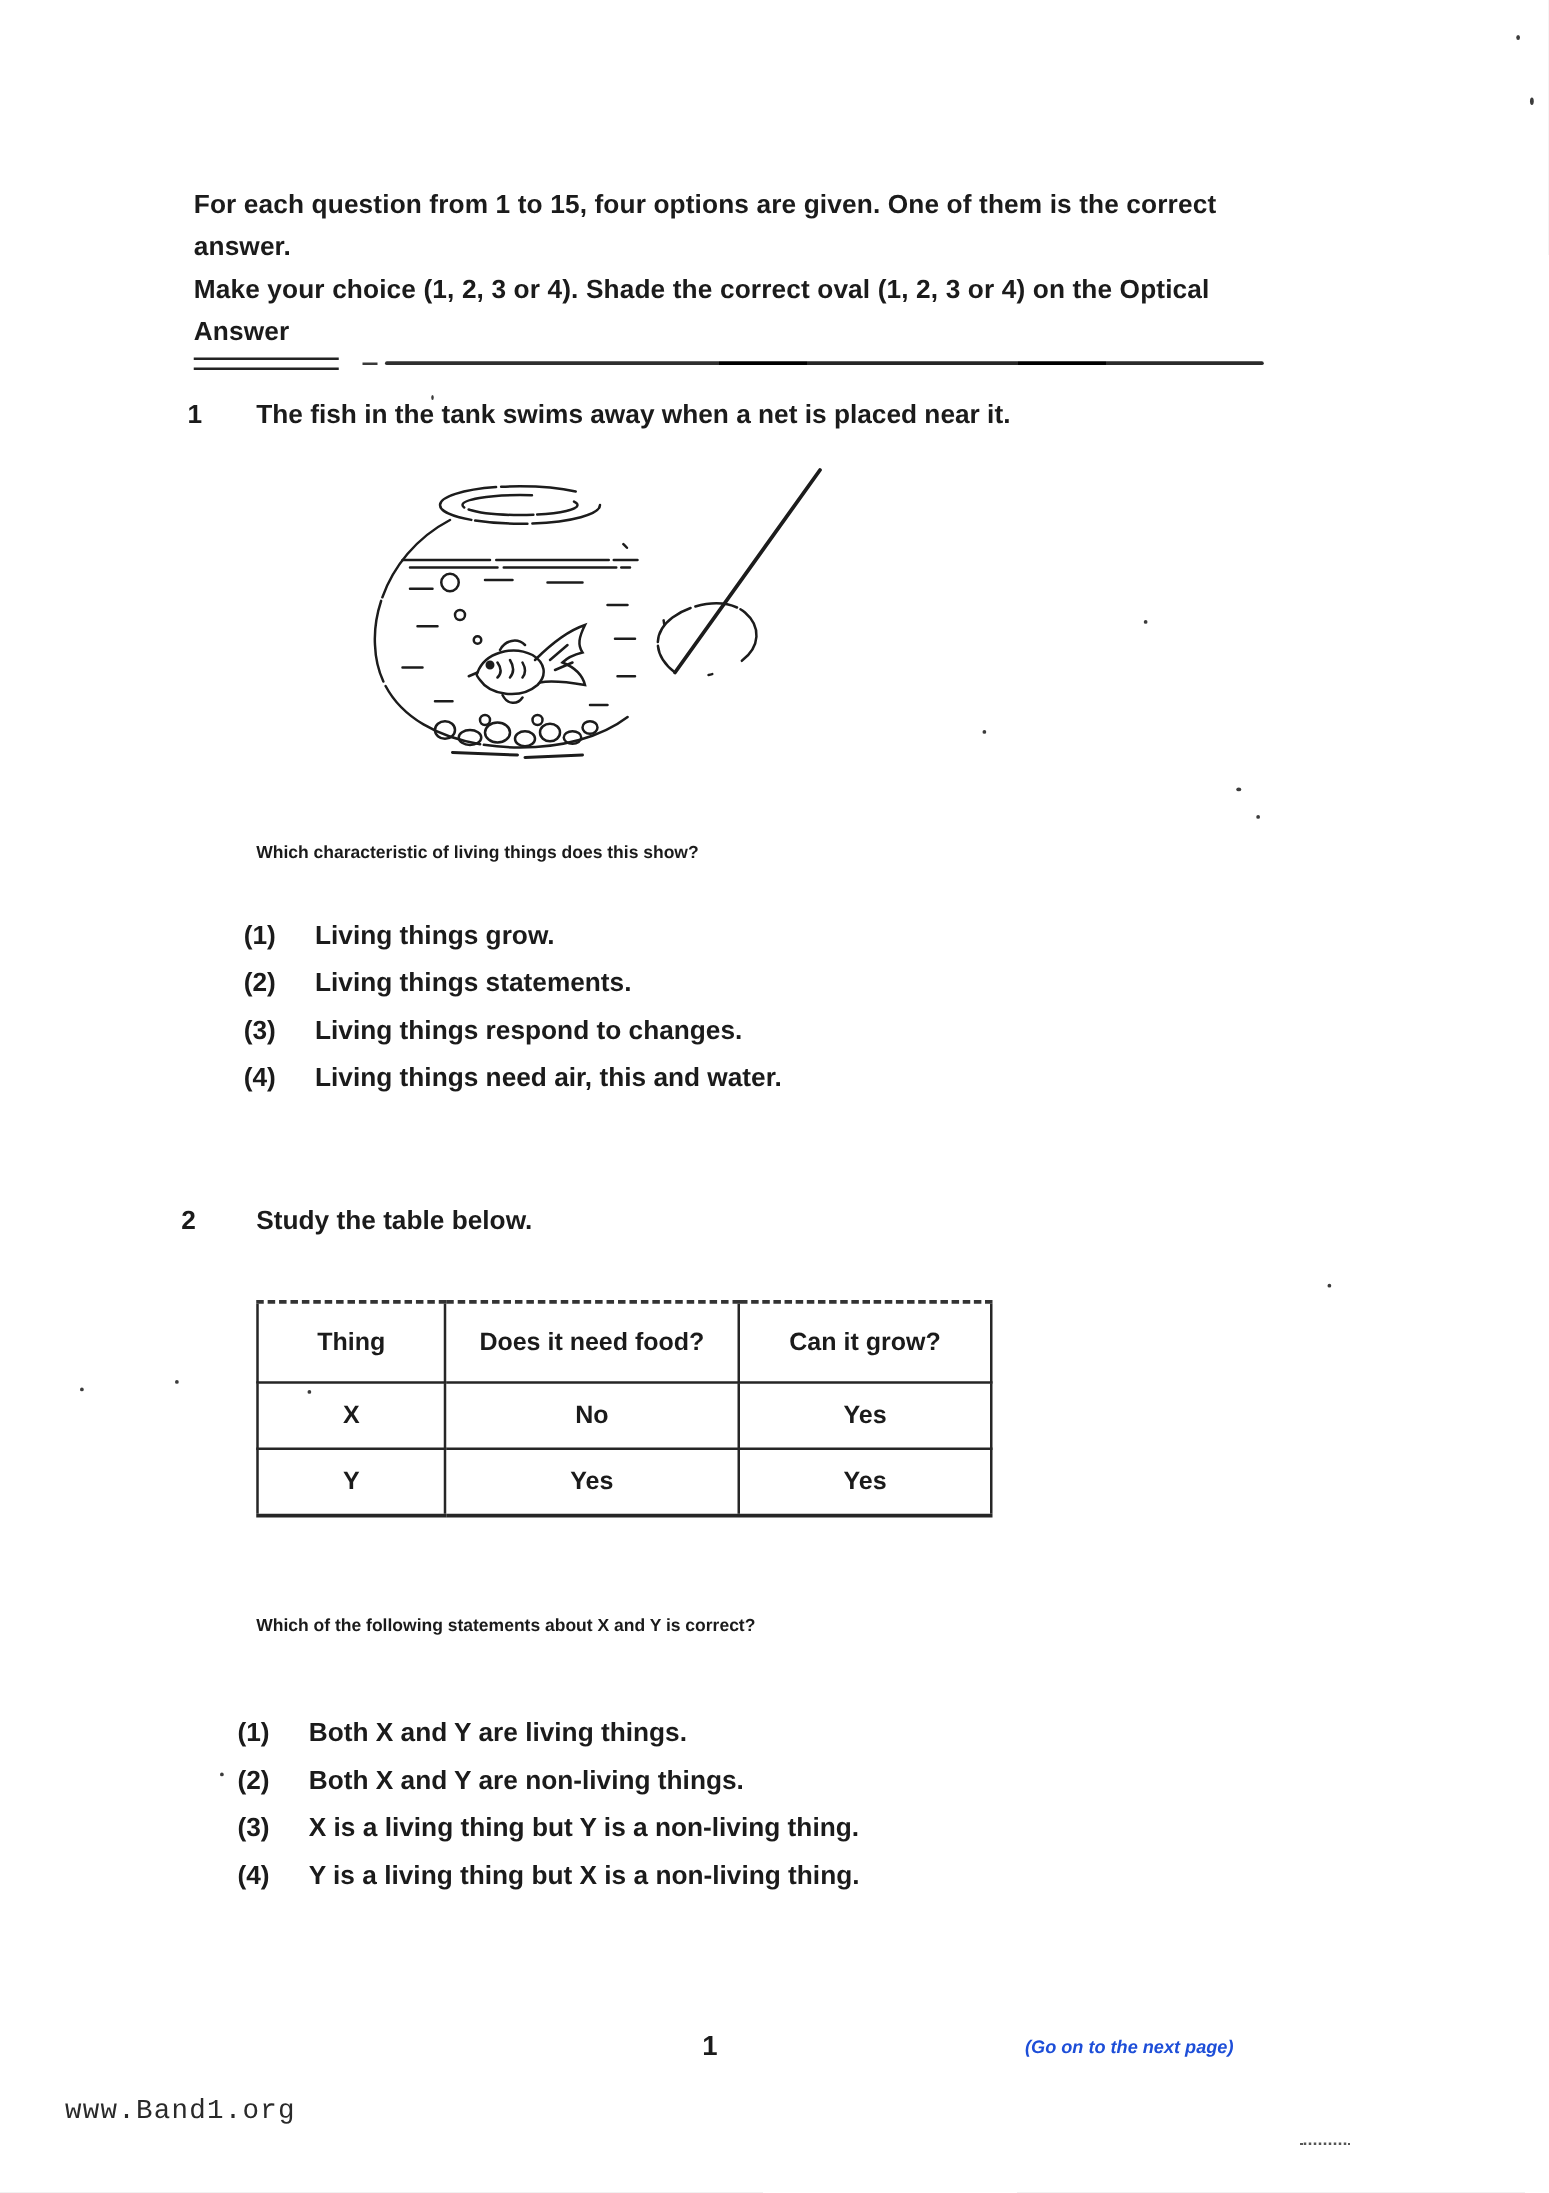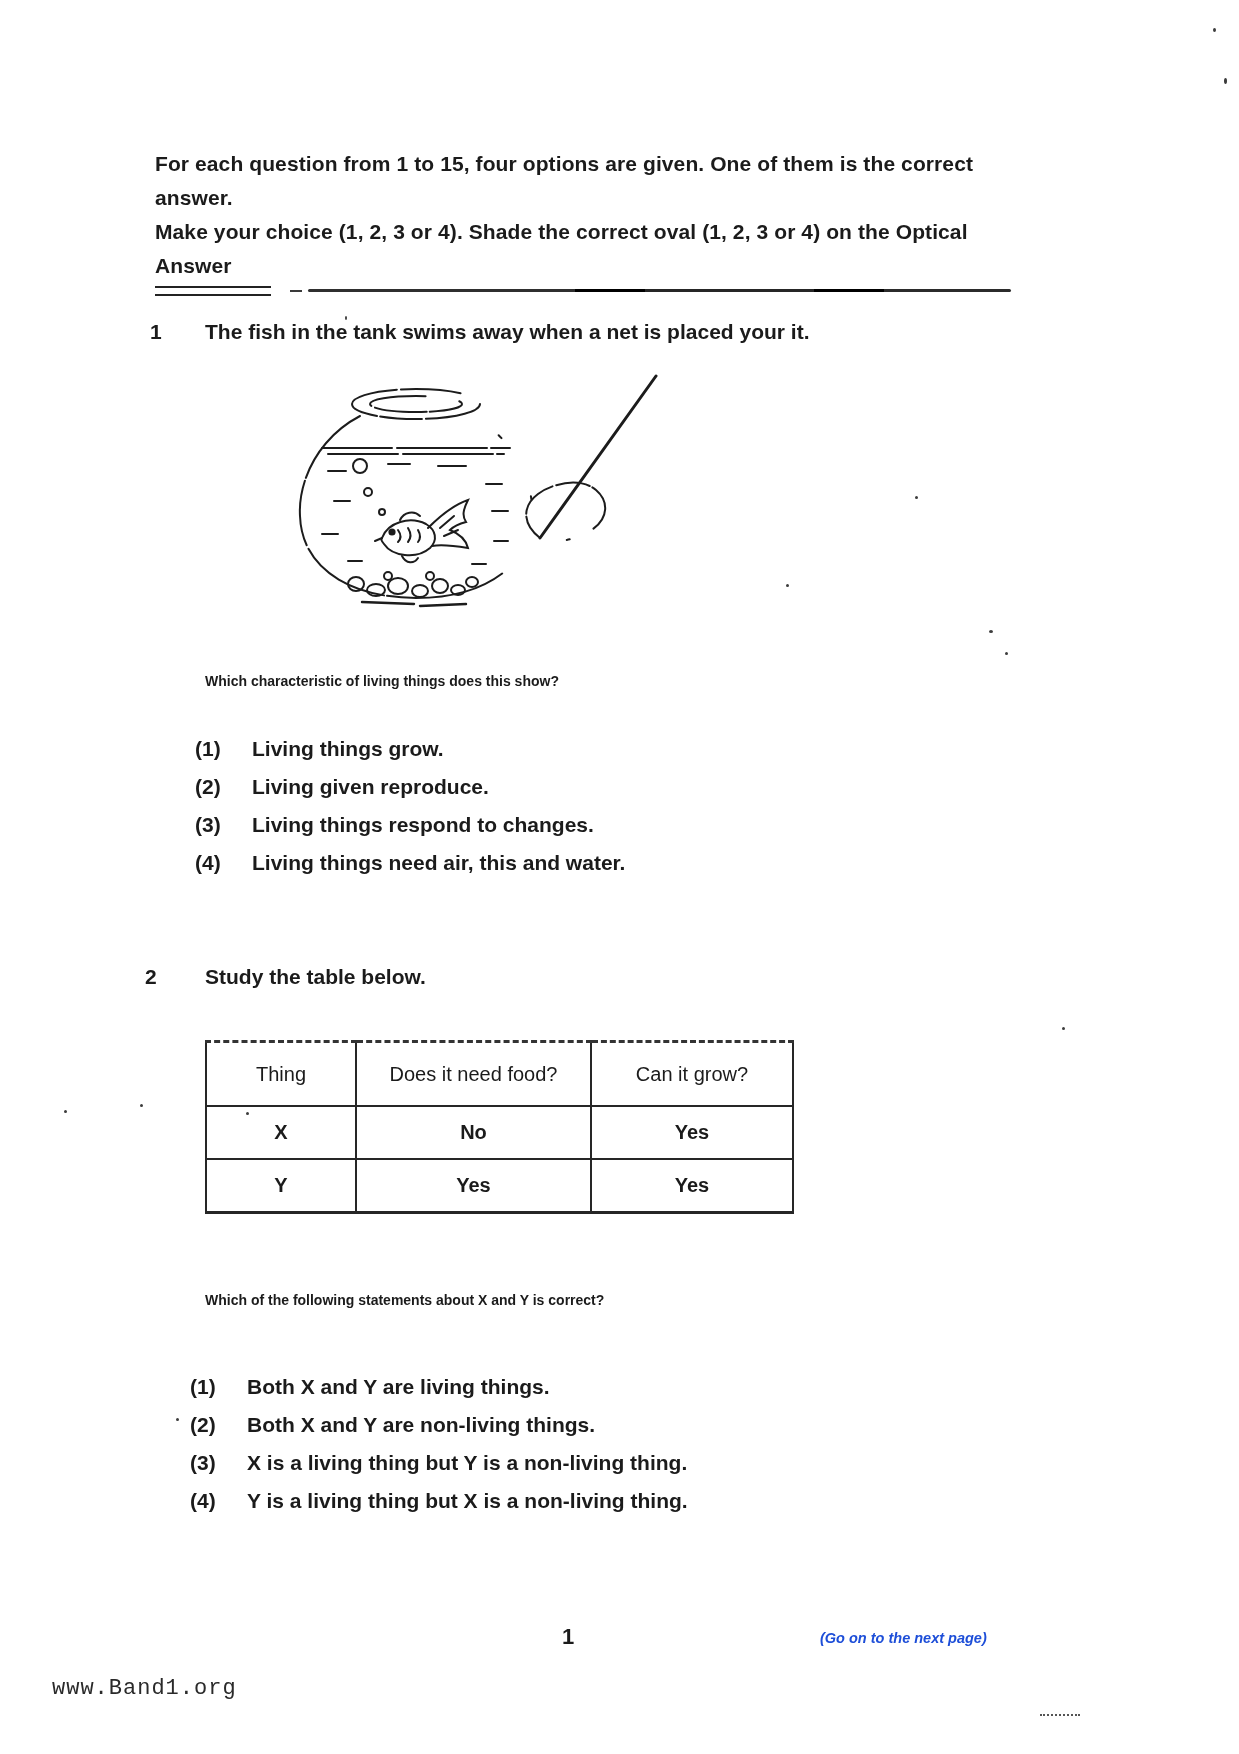--- a/index.html
+++ b/index.html
@@ -38,21 +38,21 @@
   .figure svg{display:block;}
   
   table.qtable{
     border-collapse:collapse;
     font-size:20px;
   }
   table.qtable th,table.qtable td{
     border:2px solid #262626;
     text-align:center;padding:0;
   }
-  table.qtable th{height:62px;font-weight:400;border-top:3px dashed #333;}
+  table.qtable th{height:62px;font-weight:700;border-top:3px dashed #333;}
   table.qtable td{height:51px;font-weight:600;}
   table.qtable tr.r1 td{border-top:2px solid #262626;}
   table.qtable tr.r2 td{border-top:2px dashed #333;border-bottom:3px solid #262626;}
   table.qtable .c1{width:148px;}
   table.qtable .c2{width:233px;text-align:center;}
   table.qtable .c3{width:200px;}
   
   .pagenum{left:548px;top:1624px;width:40px;text-align:center;font-size:22px;font-weight:700;}
   .nextpage{left:820px;top:1630px;font-size:14.5px;font-style:italic;font-weight:600;color:#1d4ed8;}
   .watermark{left:52px;top:1676px;font-family:"Liberation Mono","DejaVu Sans Mono",monospace;
@@ -72,21 +72,21 @@
   </div>
 
   <div class="abs divider">
     <div class="div-a"></div>
     <div class="div-b"></div>
     <div class="div-c"></div>
   </div>
 
   <div class="abs qrow" style="left:150px;top:320px;width:880px;">
     <span class="qnum">1</span>
-    <span>The fish in the tank swims away when a net is placed your it.</span>
+    <span>The fish in the tank swims away when a net is placed near it.</span>
   </div>
 
   <div class="abs figure" style="left:288px;top:366px;">
     <svg width="404" height="244" viewBox="0 0 404 244">
       <g stroke="#1c1c1c" fill="none" stroke-width="2" stroke-linecap="round">
 
         <ellipse cx="128" cy="38" rx="64" ry="15" stroke-dasharray="58 4 42 3 78 4 60"></ellipse>
         <ellipse cx="128" cy="38" rx="46" ry="8" stroke-dasharray="34 3 52 4 60"></ellipse>
 
         <path d="M 72 50 C 30 72, 10 115, 12 150 C 14 206, 68 232, 128 232 C 188 232, 242 206, 244 150 C 246 115, 226 72, 184 50" stroke-dasharray="84 3 66 4 92 3 120"></path>
@@ -133,21 +133,21 @@
   </div>
 
   <div class="abs prompt" style="left:205px;top:673px;">Which characteristic of living things does this show?</div>
 
   <div class="abs opt" style="left:195px;top:737px;">
     <span class="optlabel">(1)</span>
     <span>Living things grow.</span>
   </div>
   <div class="abs opt" style="left:195px;top:775px;">
     <span class="optlabel">(2)</span>
-    <span>Living given reproduce.</span>
+    <span>Living things statements.</span>
   </div>
   <div class="abs opt" style="left:195px;top:813px;">
     <span class="optlabel">(3)</span>
     <span>Living things respond to changes.</span>
   </div>
   <div class="abs opt" style="left:195px;top:851px;">
     <span class="optlabel">(4)</span>
     <span>Living things need air, this and water.</span>
   </div>
 

